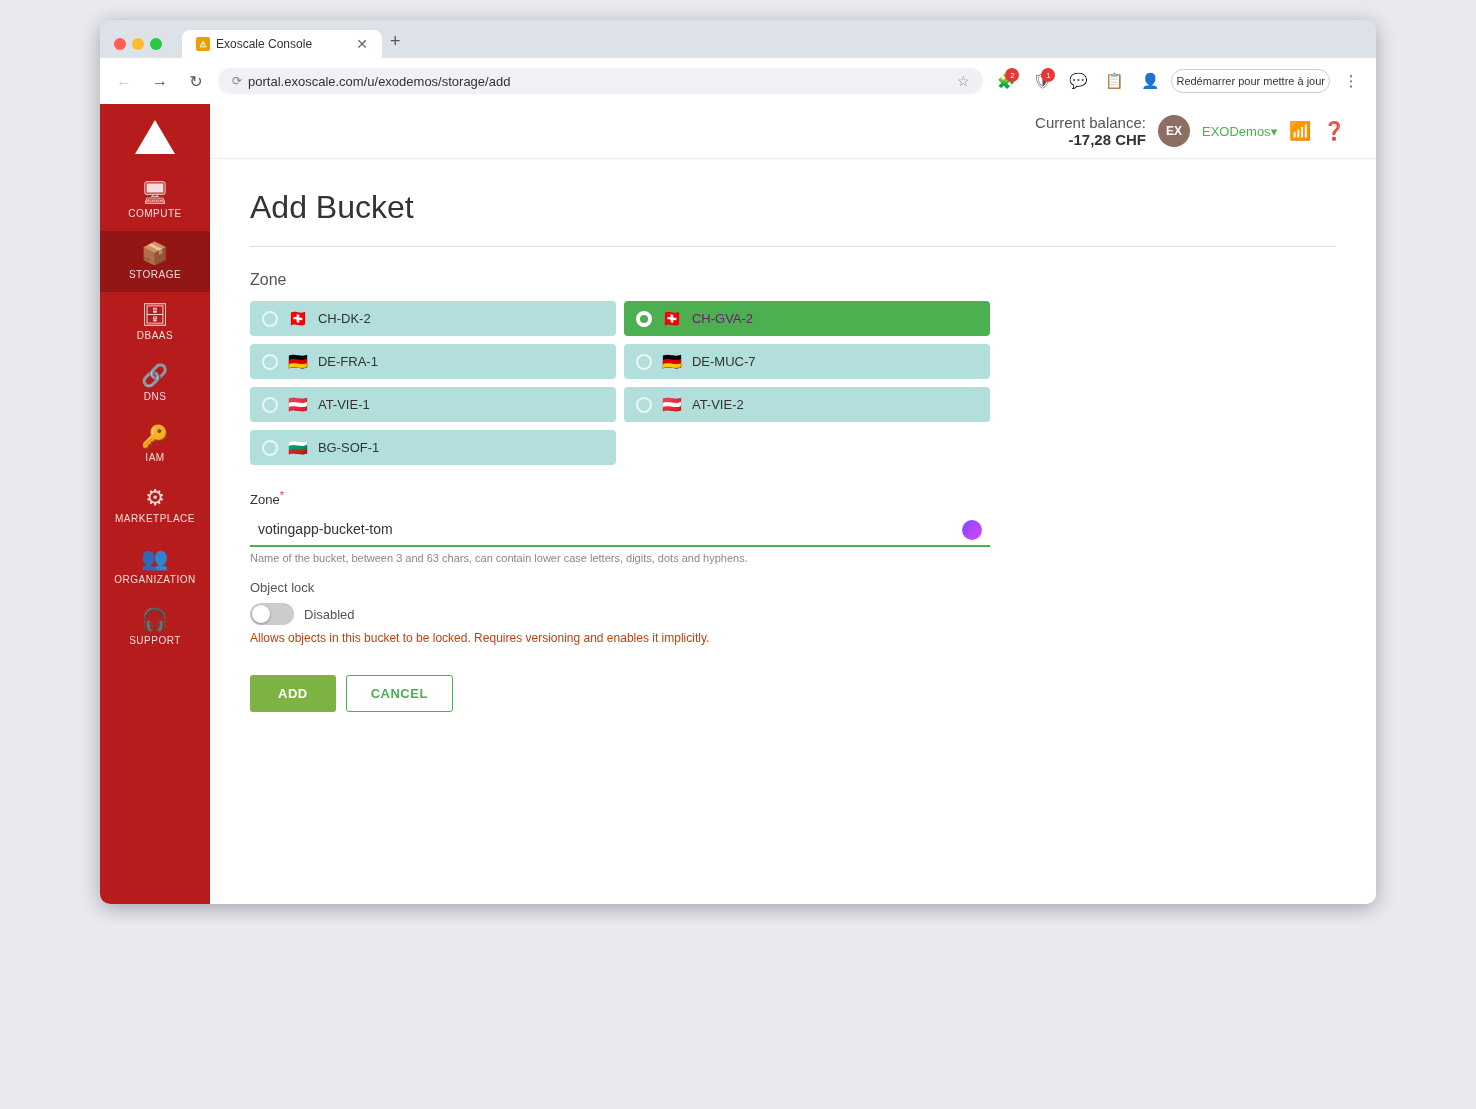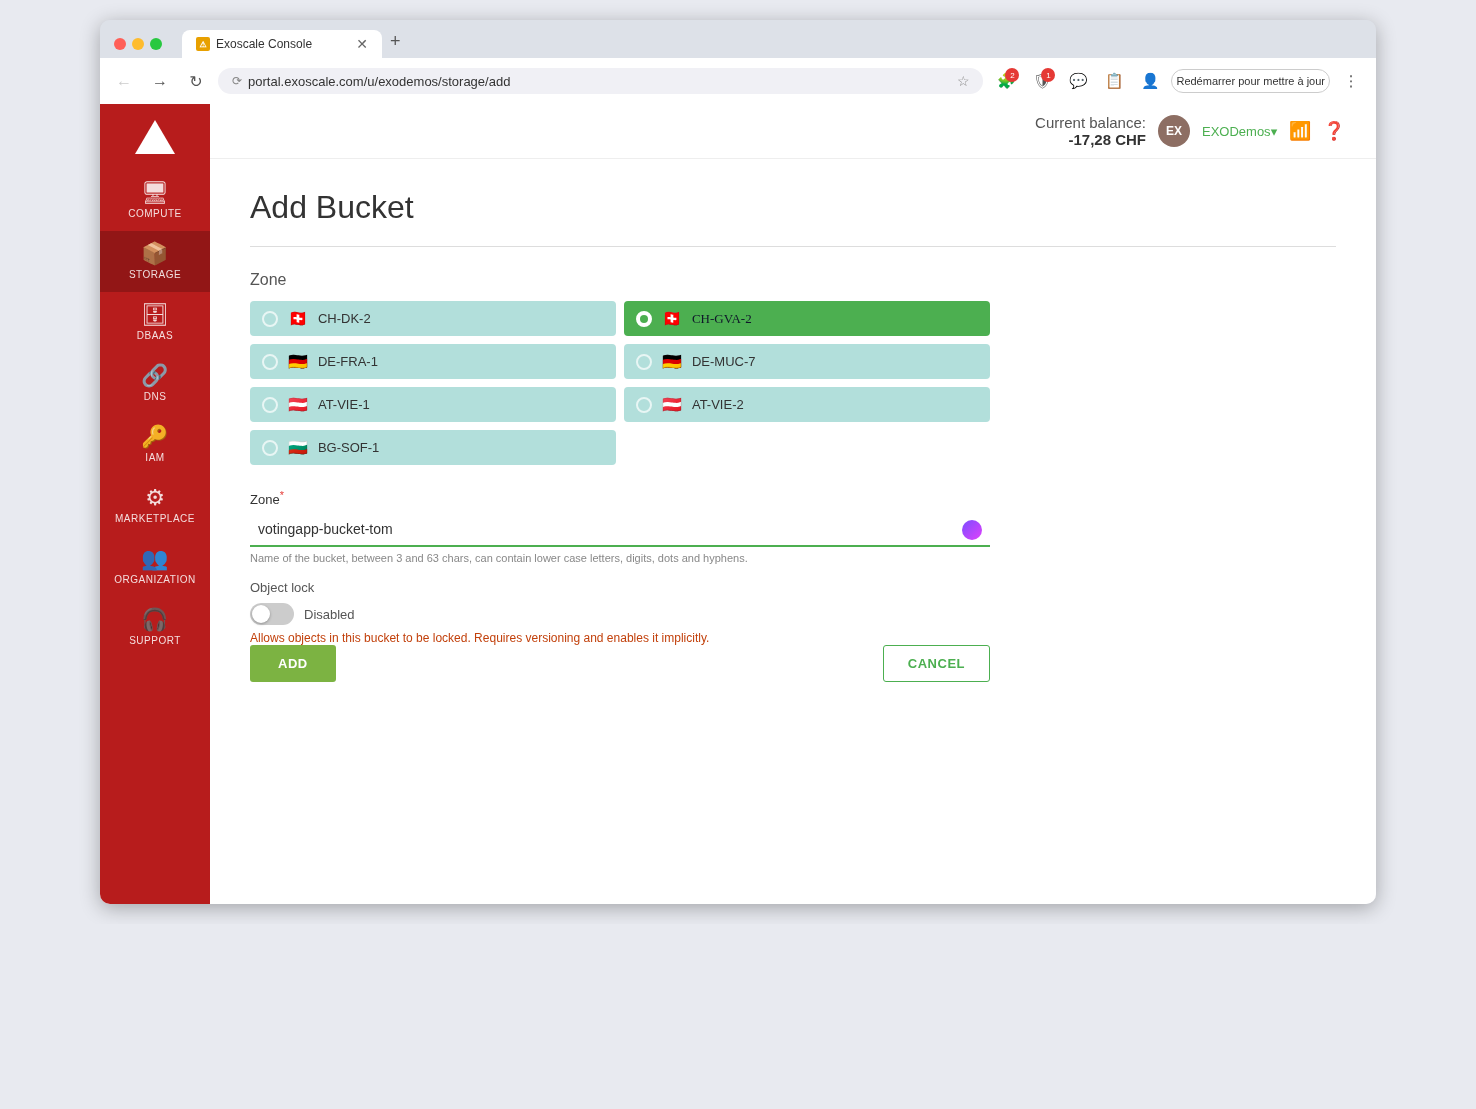--- a/index.html
+++ b/index.html
@@ -265,21 +265,21 @@
       border-color: white;
       background: white;
     }
     .zone-radio-inner {
       width: 8px; height: 8px;
       border-radius: 50%;
       background: #4caf50;
     }
     .zone-flag { font-size: 16px; }
     .zone-name { font-size: 13px; font-weight: 500; color: #333; }
-    .zone-option.selected .zone-name { color: #0f172a; font-family: Liberation Serif, serif; }
+    .zone-option.selected .zone-name { color: #701a75; }
 
     
     .form-group { margin-bottom: 16px; max-width: 740px; }
     .form-label {
       font-size: 13px;
       color: #333;
       margin-bottom: 6px;
       display: block;
     }
     .form-label sup { color: #e53935; }
@@ -306,21 +306,21 @@
       background: linear-gradient(135deg, #7c4dff, #e040fb);
       display: flex; align-items: center; justify-content: center;
     }
     .form-hint {
       font-size: 11px;
       color: #888;
       margin-top: 5px;
     }
 
     
-    .object-lock-section { }
+    .object-lock-section { margin-bottom: 30px; }
     .object-lock-label {
       font-size: 13px;
       color: #555;
       margin-bottom: 8px;
     }
     .toggle-row {
       display: flex;
       align-items: center;
       gap: 10px;
       margin-bottom: 6px;
@@ -349,21 +349,22 @@
     }
     .toggle-hint {
       font-size: 12px;
       color: #c2410c;
       margin-left: 0;
     }
 
     
     .action-buttons {
       display: flex;
-      justify-content: space-between;
+      gap: 10px;
+      justify-content: flex-start;
       max-width: 740px;
     }
     .btn-add {
       background: #7cb342;
       color: white;
       border: none;
       padding: 10px 28px;
       font-size: 13px;
       font-weight: 600;
       letter-spacing: 0.5px;

